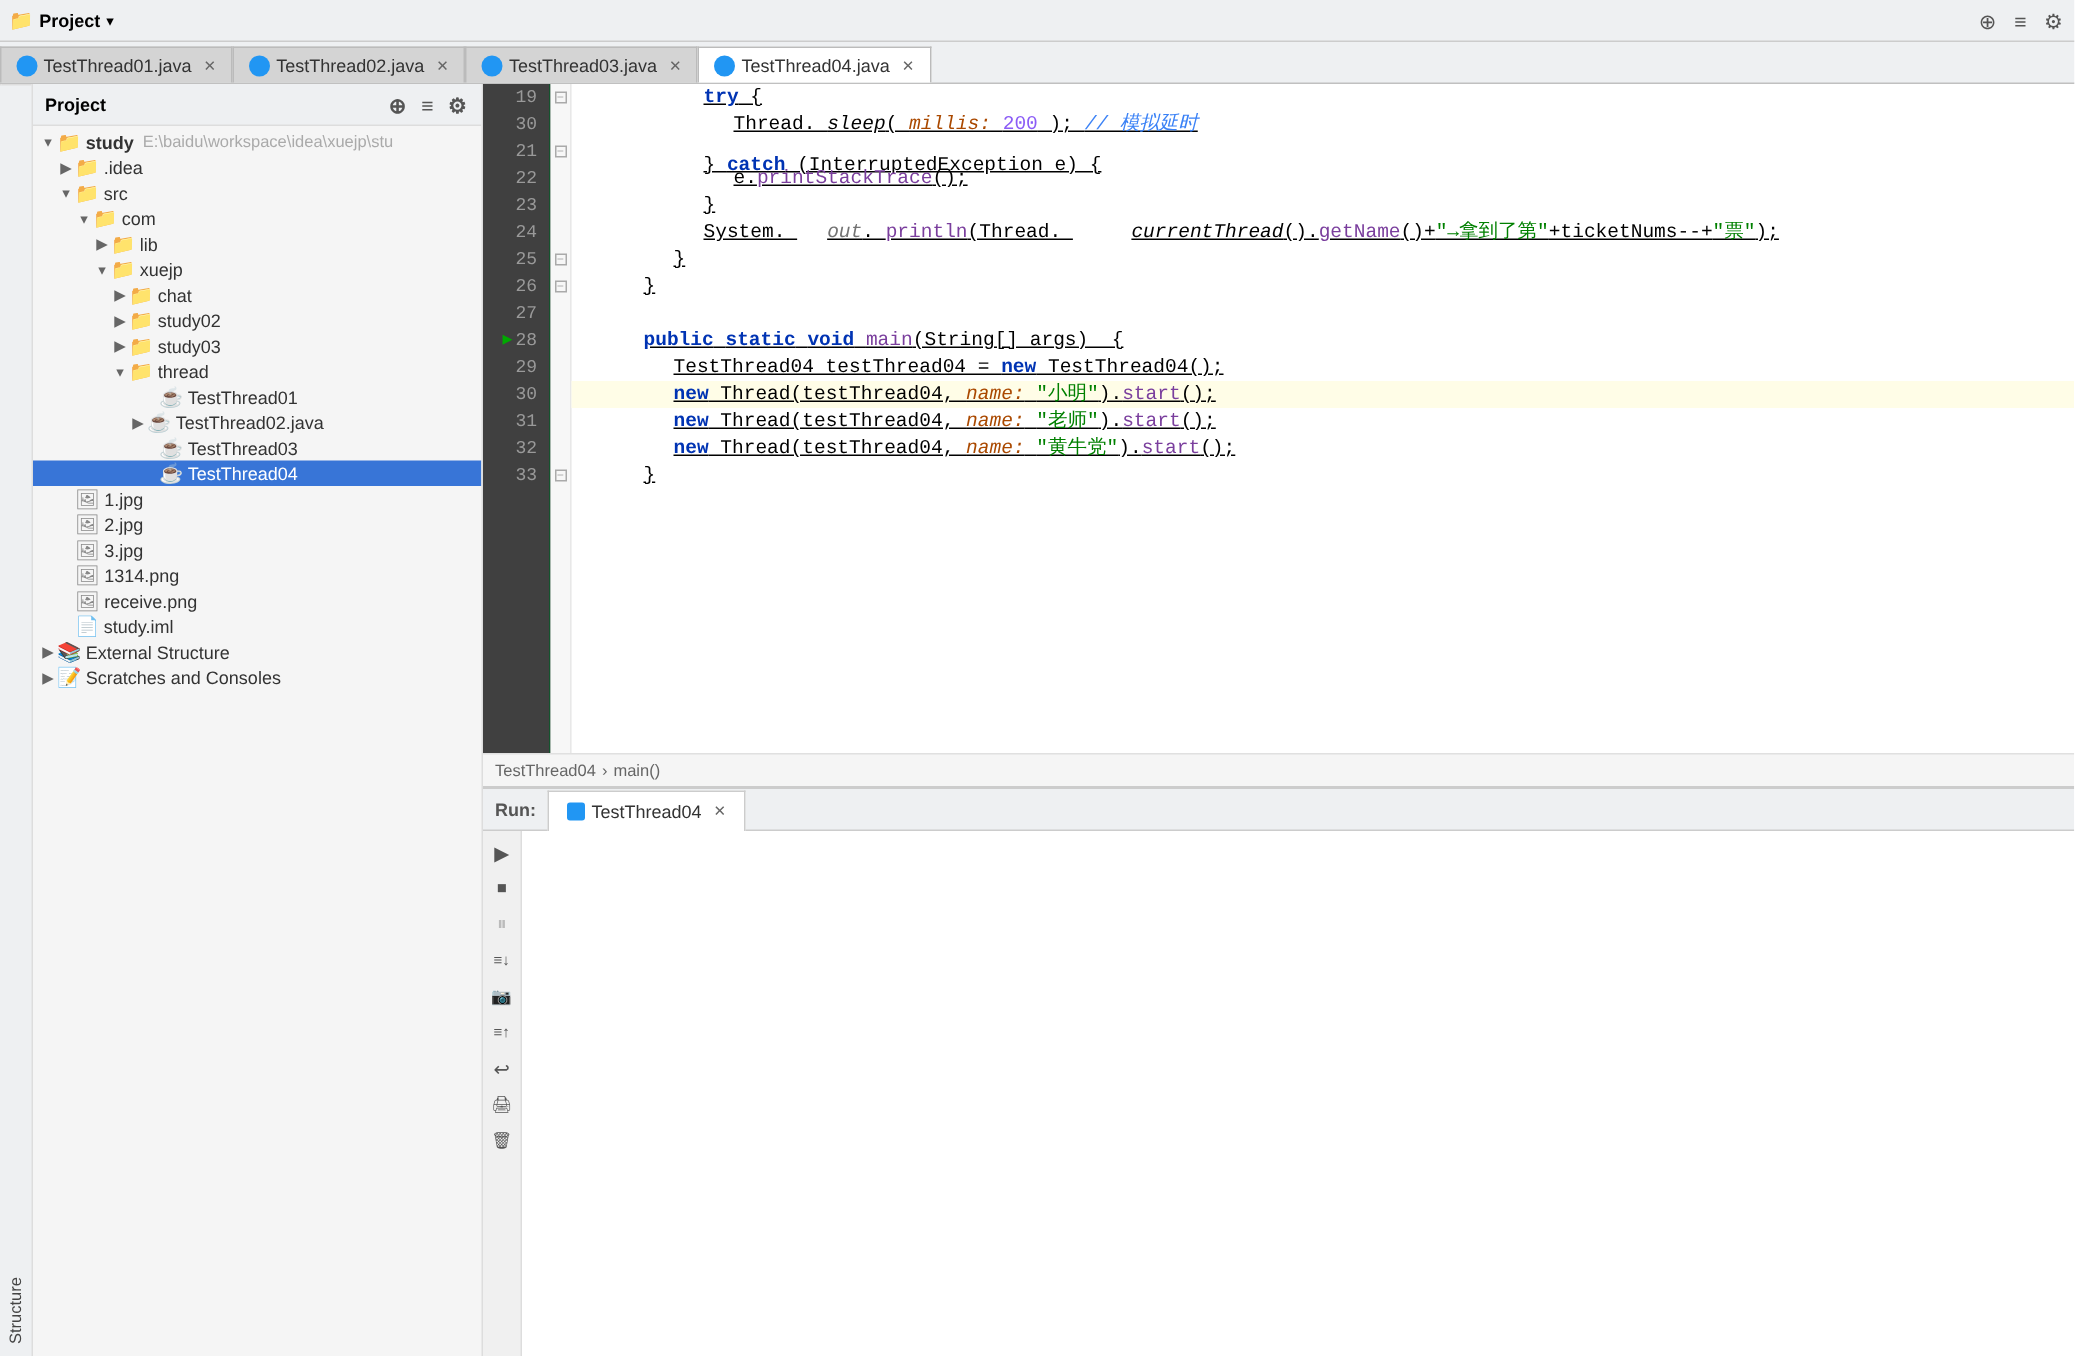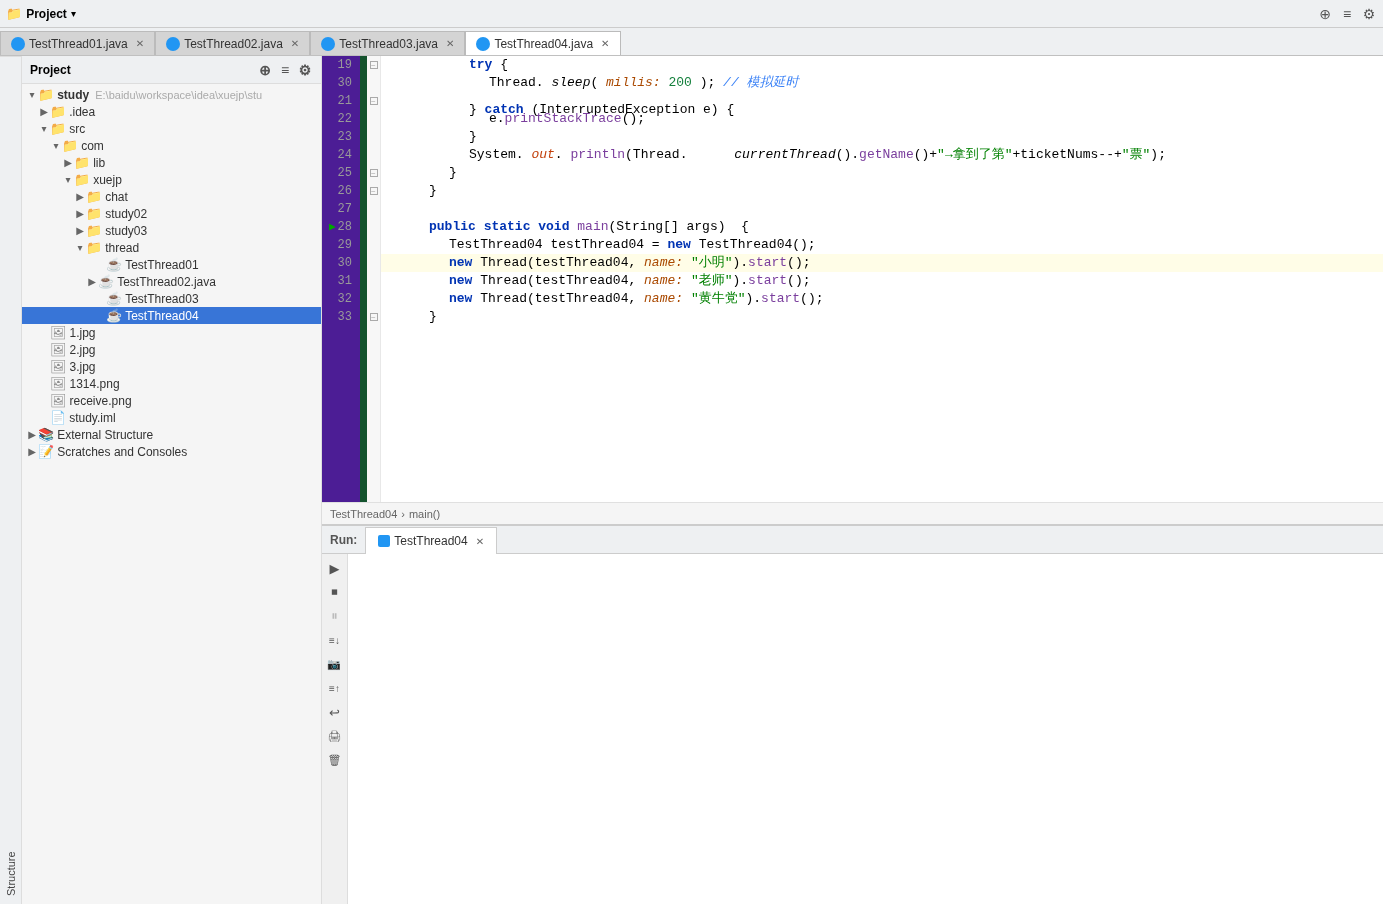--- a/index.html
+++ b/index.html
@@ -31,36 +31,36 @@
     .tree-item .indent { display: inline-block; }
     .tree-item .arrow { width: 12px; display: inline-flex; align-items: center; justify-content: center; font-size: 10px; color: #666; }
     .tree-item .item-icon { margin-right: 3px; font-size: 13px; }
     .folder-icon { color: #e8a800; }
     .java-icon { color: #2196f3; }
     .file-icon { color: #888; }
 
     
     .editor-area { flex: 1; display: flex; flex-direction: column; overflow: hidden; }
     .code-view { flex: 1; overflow: auto; background: #fff; font-family: 'Consolas', 'Courier New', monospace; font-size: 13px; display: flex; }
-    .line-numbers { width: 45px; min-width: 45px; background: #4c1d95; border-right: 7px solid #14532d; padding: 0; text-align: center; color: #999; font-size: 12px; user-select: none; }
+    .line-numbers { width: 45px; min-width: 45px; background: #404040; border-right: 1px solid #14532d; padding: 0; text-align: center; color: #999; font-size: 12px; user-select: none; }
     .line-num { height: 18px; line-height: 18px; padding-right: 8px; display: flex; align-items: center; justify-content: flex-end; position: relative; }
     .line-num.has-icon { color: #999; }
     .line-num .run-icon { color: #00aa00; margin-right: 2px; font-size: 11px; }
     .gutter { width: 14px; min-width: 14px; background: #f7f7f7; border-right: 1px solid #e8e8e8; }
     .gutter-line { height: 18px; display: flex; align-items: center; justify-content: center; }
     .fold-arrow { width: 8px; height: 8px; border: 1px solid #aaa; display: inline-block; color: #aaa; font-size: 8px; line-height: 8px; text-align: center; }
     .code-lines { flex: 1; padding: 0; }
-    .code-line { height: 18px; line-height: 18px; padding-left: 8px; white-space: pre; display: flex; align-items: center; }
+    .code-line { height: 18px; line-height: 18px; padding-left: 8px; white-space: pre; display: flex; align-items: center; text-decoration: underline; }
     .code-line.highlighted { background: #fffde7; }
 
     
     .kw { color: #0033b3; font-weight: bold; }
     .str { color: #008000; }
     .comment { color: #3b82f6; font-style: italic; }
-    .num { color: #15803d; }
+    .num { color: #8b5cf6; }
     .method { color: #7a3e9d; }
     .param-name { color: #aa4900; font-style: italic; }
 
     
     .breadcrumb { height: 22px; background: #f5f5f5; border-top: 1px solid #e0e0e0; display: flex; align-items: center; padding: 0 8px; font-size: 11px; color: #666; gap: 4px; }
 
     
     .bottom-panel { height: 380px; border-top: 2px solid #ccc; display: flex; flex-direction: column; }
     .bottom-tabs { height: 28px; background: #eef0f2; display: flex; align-items: center; border-bottom: 1px solid #ccc; }
     .bottom-tab { height: 28px; padding: 0 12px; display: flex; align-items: center; gap: 4px; font-size: 12px; cursor: pointer; color: #333; border-right: 1px solid #ddd; }
@@ -387,21 +387,21 @@
 
         <div class="code-line">
           <span style="margin-left:100px;">e.<span class="method">printStackTrace</span>();</span>
         </div>
 
         <div class="code-line">
           <span style="margin-left:80px;">}</span>
         </div>
 
         <div class="code-line">
-          <span style="margin-left:80px;">System. <span style="color:#c2410c; font-style:italic;">out</span>. <span class="method">println</span>(Thread. <span style="font-style:italic;margin-left:39px;">currentThread</span>().<span class="method">getName</span>()+<span class="str">"→拿到了第"</span>+ticketNums--+<span class="str">"票"</span>);</span>
+          <span style="margin-left:80px;">System. <span style="color:#737373; font-style:italic;margin-left:20px;">out</span>. <span class="method">println</span>(Thread. <span style="font-style:italic;margin-left:39px;">currentThread</span>().<span class="method">getName</span>()+<span class="str">"→拿到了第"</span>+ticketNums--+<span class="str">"票"</span>);</span>
         </div>
 
         <div class="code-line">
           <span style="margin-left:60px;">}</span>
         </div>
 
         <div class="code-line">
           <span style="margin-left:40px;">}</span>
         </div>
 

